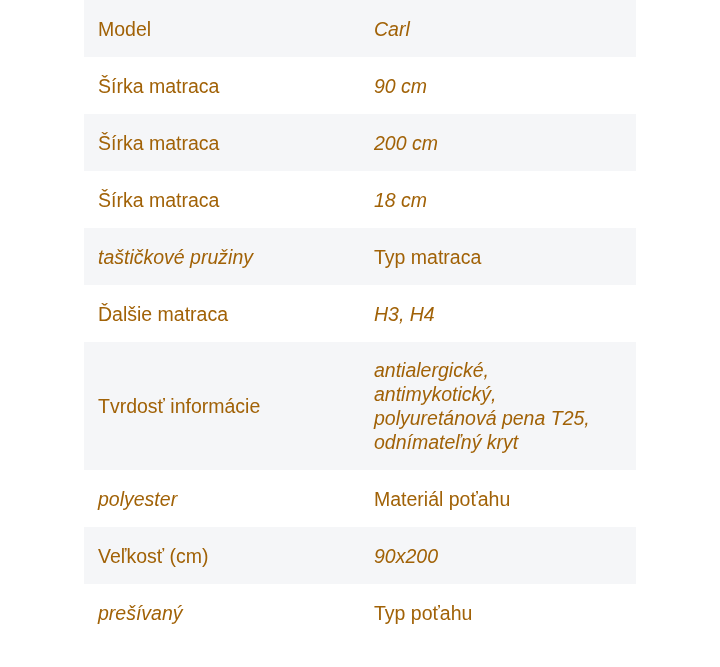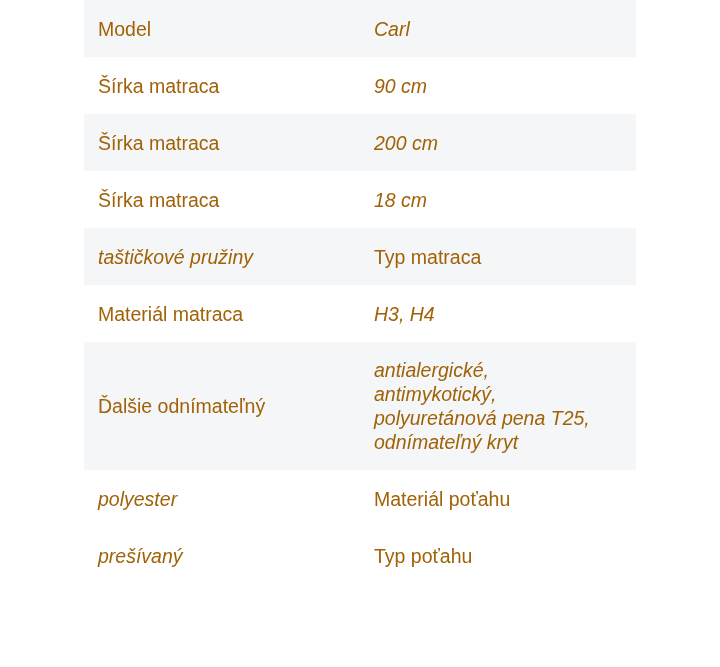--- a/index.html
+++ b/index.html
@@ -31,31 +31,35 @@
   </div>
   <div class="row">
     <div class="cell label">Šírka matraca</div>
     <div class="cell value">18 cm</div>
   </div>
   <div class="row alt">
     <div class="cell value">taštičkové pružiny</div>
     <div class="cell label">Typ matraca</div>
   </div>
   <div class="row">
-    <div class="cell label">Materiál matraca</div>
+    <div class="cell label">Ďalšie matraca</div>
     <div class="cell value">H3, H4</div>
   </div>
   <div class="row alt tall">
-    <div class="cell label">Ďalšie odnímateľný</div>
+    <div class="cell label">Tvrdosť informácie</div>
     <div class="cell value">antialergické,
 antimykotický,
 polyuretánová pena T25,
 odnímateľný kryt</div>
   </div>
   <div class="row">
     <div class="cell value">polyester</div>
     <div class="cell label">Materiál poťahu</div>
   </div>
+  <div class="row alt">
+    <div class="cell label">Veľkosť (cm)</div>
+    <div class="cell value">90x200</div>
+  </div>
   <div class="row">
     <div class="cell value">prešívaný</div>
     <div class="cell label">Typ poťahu</div>
   </div>
 </div>
 
 </body></html>

